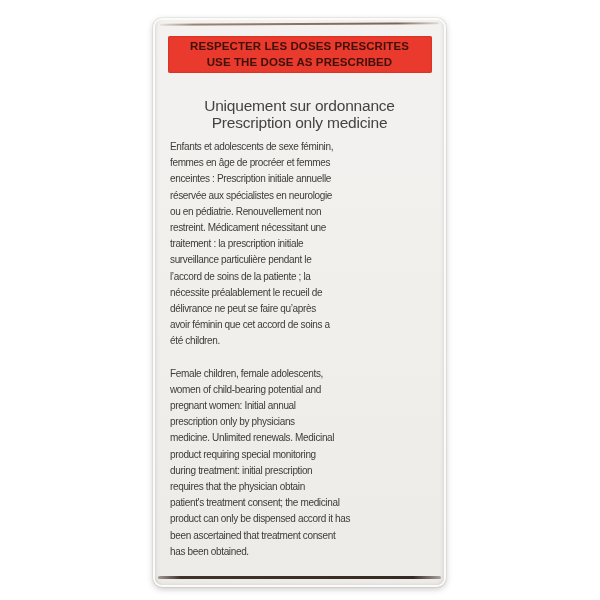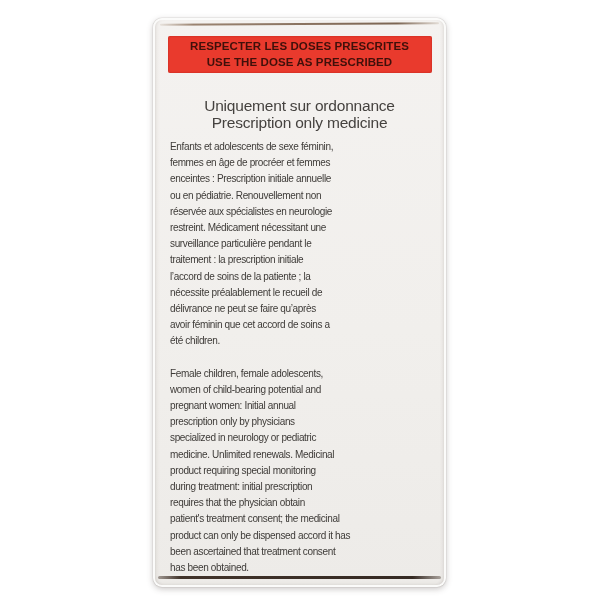--- a/index.html
+++ b/index.html
@@ -108,38 +108,37 @@
 
     <div class="rx-note">
       <div>Uniquement sur ordonnance</div>
       <div>Prescription only medicine</div>
     </div>
 
     <div class="para fr">
         <div class="line">Enfants et adolescents de sexe féminin,</div>
         <div class="line">femmes en âge de procréer et femmes</div>
         <div class="line">enceintes : Prescription initiale annuelle</div>
+        <div class="line">réservée aux spécialistes en neurologie</div>
         <div class="line">ou en pédiatrie. Renouvellement non</div>
-        <div class="line">réservée aux spécialistes en neurologie</div>
         <div class="line">restreint. Médicament nécessitant une</div>
+        <div class="line">traitement : la prescription initiale</div>
         <div class="line">surveillance particulière pendant le</div>
-        <div class="line">traitement : la prescription initiale</div>
         <div class="line">l’accord de soins de la patiente ; la</div>
         <div class="line">nécessite préalablement le recueil de</div>
         <div class="line">délivrance ne peut se faire qu’après</div>
         <div class="line">avoir féminin que cet accord de soins a</div>
         <div class="line">été children.</div>
       </div>
 
     <div class="para en">
         <div class="line">Female children, female adolescents,</div>
         <div class="line">women of child-bearing potential and</div>
         <div class="line">pregnant women: Initial annual</div>
         <div class="line">prescription only by physicians</div>
-        <div class="line">specialized in neurology or pediatric</div>
         <div class="line">medicine. Unlimited renewals. Medicinal</div>
         <div class="line">product requiring special monitoring</div>
         <div class="line">during treatment: initial prescription</div>
         <div class="line">requires that the physician obtain</div>
         <div class="line">patient's treatment consent; the medicinal</div>
         <div class="line">product can only be dispensed accord it has</div>
         <div class="line">been ascertained that treatment consent</div>
         <div class="line">has been obtained.</div>
       </div>
 

